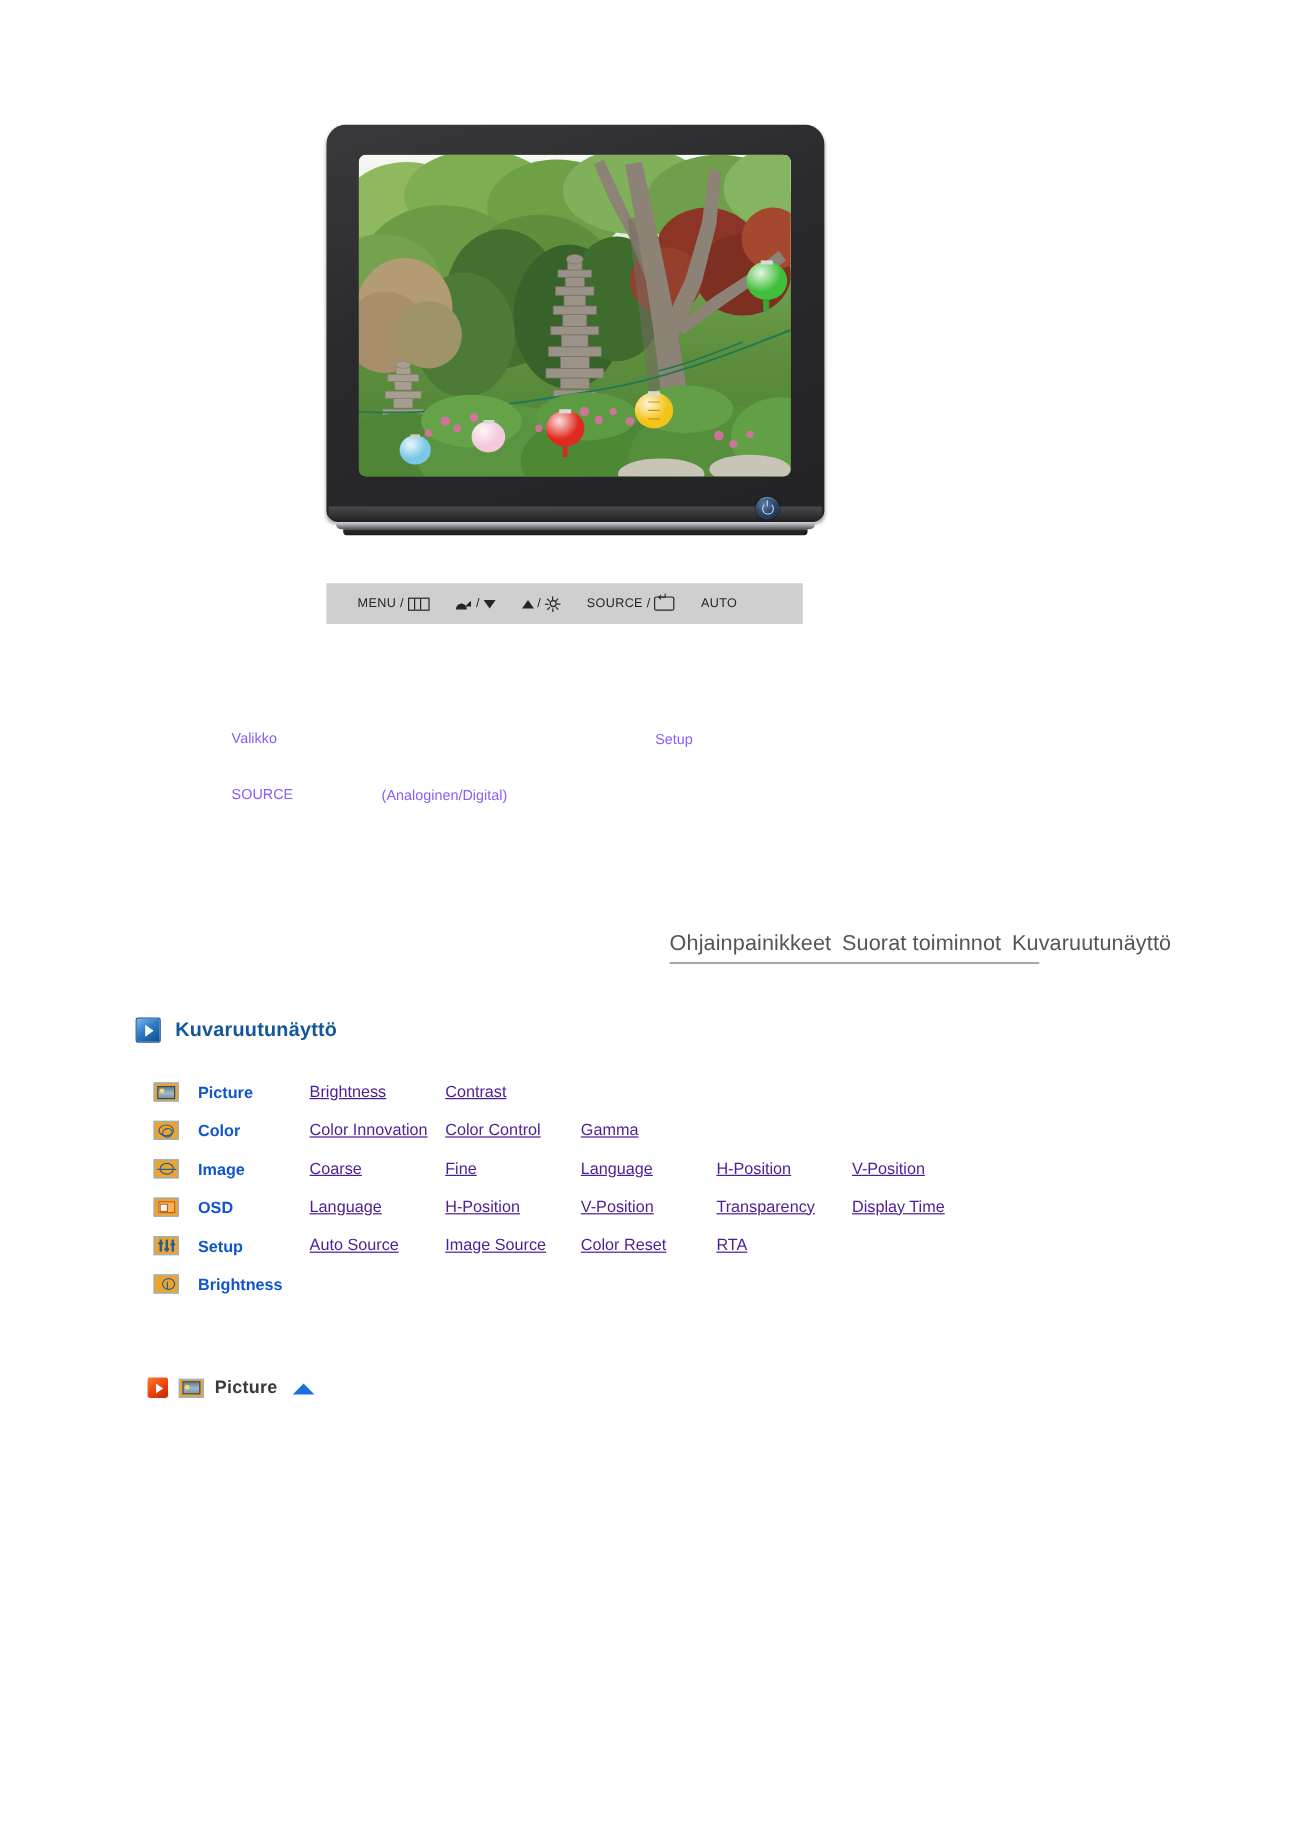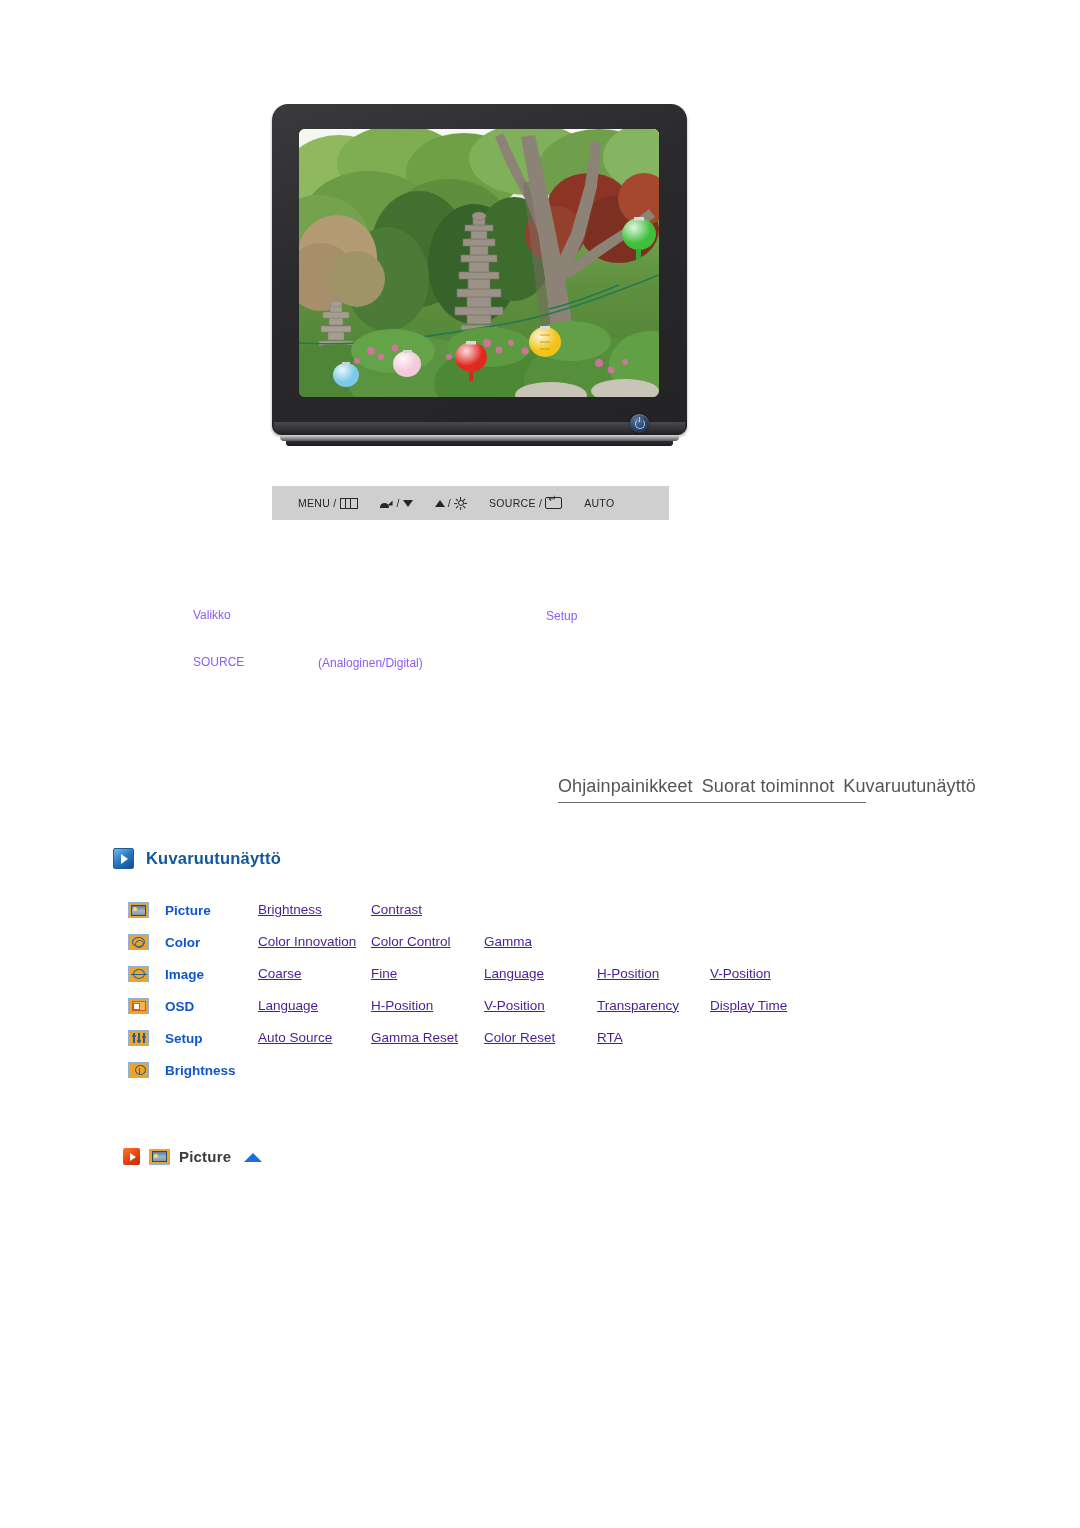--- a/index.html
+++ b/index.html
@@ -735,21 +735,21 @@
         <i class="b b1"></i>
           <i class="b b2"></i>
           <i class="b b3"></i>
         <i class="k k1"></i>
           <i class="k k2"></i>
           <i class="k k3"></i>
       </span>
     </div>
     <div class="osd-cat">Setup</div>
     <div class="osd-item">Auto Source</div>
-    <div class="osd-item">Gamma Reset</div>
+    <div class="osd-item">Image Source</div>
     <div class="osd-item">Color Reset</div>
     <div class="osd-item">RTA</div>
   </div>
 
   <div class="osd-row">
     <div class="osd-icon-cell">
       <span class="osd-ic ic-info">
         <i class="inner"></i>
           <i class="bar"></i>
       </span>

